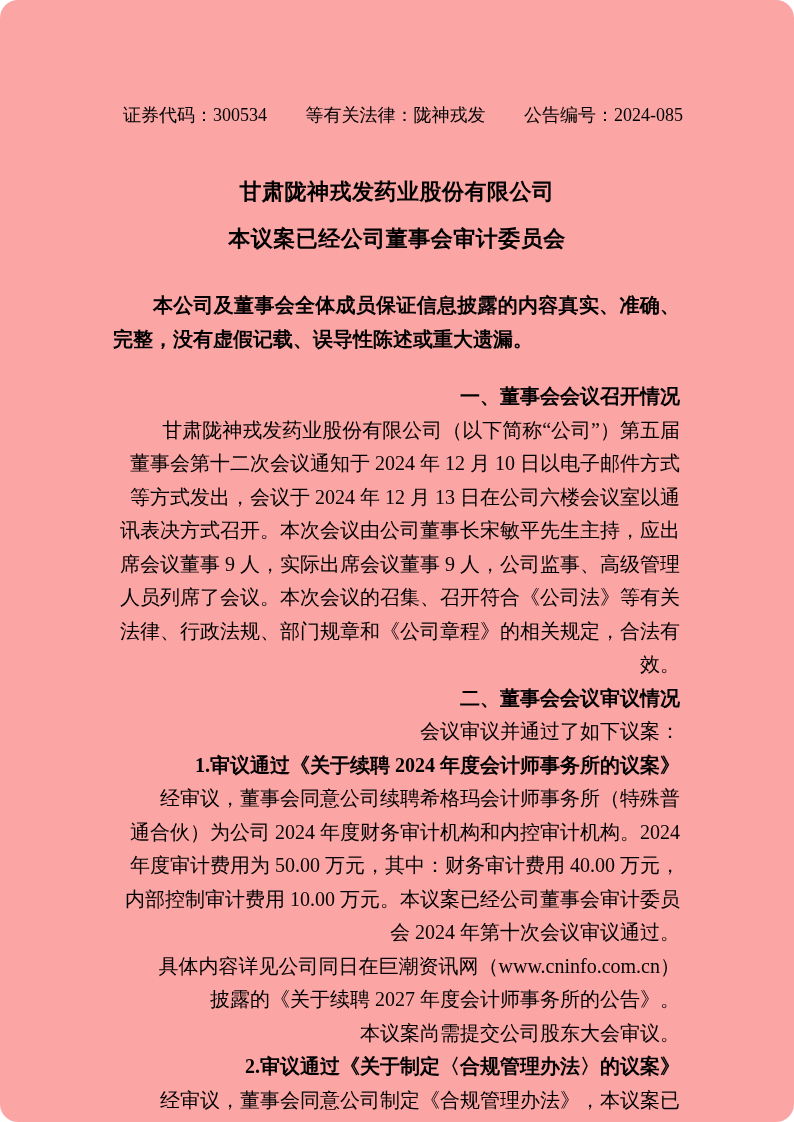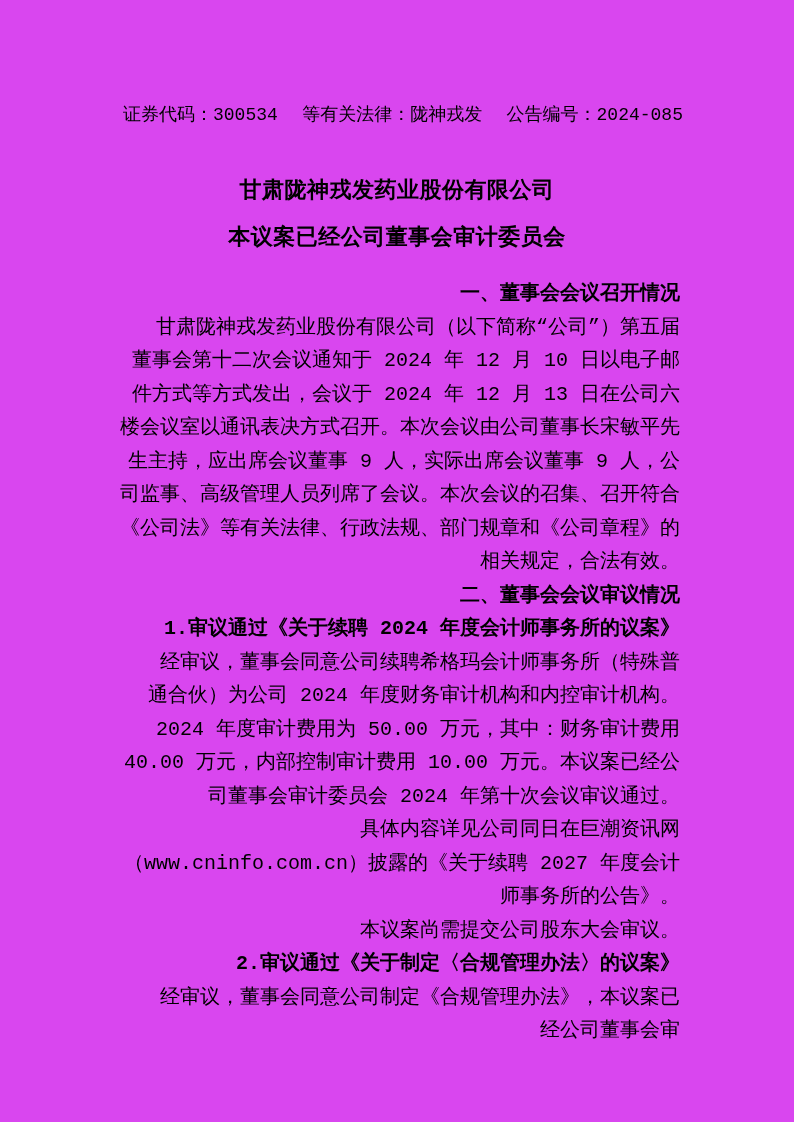--- a/index.html
+++ b/index.html
@@ -4,25 +4,26 @@
 <style>
   html, body {
     margin: 0;
     padding: 0;
     background: #ffffff;
   }
   .page {
     position: relative;
     width: 794px;
     height: 1122px;
-    background: #d946ef;
+    background: #fca5a5;
     color: #000000;
-    font-family: Liberation Mono, monospace;
+    font-family: Liberation Serif, serif;
     overflow: hidden;
     box-sizing: border-box;
+    border-radius: 18px;
   }
   .doc-header {
     display: flex;
     justify-content: space-between;
     align-items: baseline;
     padding: 103px 111px 0 123px;
     font-size: 18px;
     line-height: 24px;
     white-space: nowrap;
   }
@@ -73,25 +74,27 @@
 
   <div class="doc-header">
     <span>证券代码：300534</span>
     <span>等有关法律：陇神戎发</span>
     <span>公告编号：2024-085</span>
   </div>
 
   <h1 class="title title-1">甘肃陇神戎发药业股份有限公司</h1>
   <h1 class="title title-2">本议案已经公司董事会审计委员会</h1>
 
+  <p class="disclaimer">本公司及董事会全体成员保证信息披露的内容真实、准确、完整，没有虚假记载、误导性陈述或重大遗漏。</p>
 
   <div class="content">
     <p class="sec-heading">一、董事会会议召开情况</p>
     <p class="body-para">甘肃陇神戎发药业股份有限公司（以下简称“公司”）第五届董事会第十二次会议通知于 2024 年 12 月 10 日以电子邮件方式等方式发出，会议于 2024 年 12 月 13 日在公司六楼会议室以通讯表决方式召开。本次会议由公司董事长宋敏平先生主持，应出席会议董事 9 人，实际出席会议董事 9 人，公司监事、高级管理人员列席了会议。本次会议的召集、召开符合《公司法》等有关法律、行政法规、部门规章和《公司章程》的相关规定，合法有效。</p>
     <p class="sec-heading">二、董事会会议审议情况</p>
+    <p class="body-para">会议审议并通过了如下议案：</p>
     <p class="item-heading">1.审议通过《关于续聘 2024 年度会计师事务所的议案》</p>
     <p class="body-para">经审议，董事会同意公司续聘希格玛会计师事务所（特殊普通合伙）为公司 2024 年度财务审计机构和内控审计机构。2024 年度审计费用为 50.00 万元，其中：财务审计费用 40.00 万元，内部控制审计费用 10.00 万元。本议案已经公司董事会审计委员会 2024 年第十次会议审议通过。</p>
     <p class="body-para">具体内容详见公司同日在巨潮资讯网（www.cninfo.com.cn）披露的《关于续聘 2027 年度会计师事务所的公告》。</p>
     <p class="body-para">本议案尚需提交公司股东大会审议。</p>
     <p class="item-heading">2.审议通过《关于制定〈合规管理办法〉的议案》</p>
     <p class="body-para">经审议，董事会同意公司制定《合规管理办法》，本议案已经公司董事会审</p>
   </div>
 
 </div>
 

